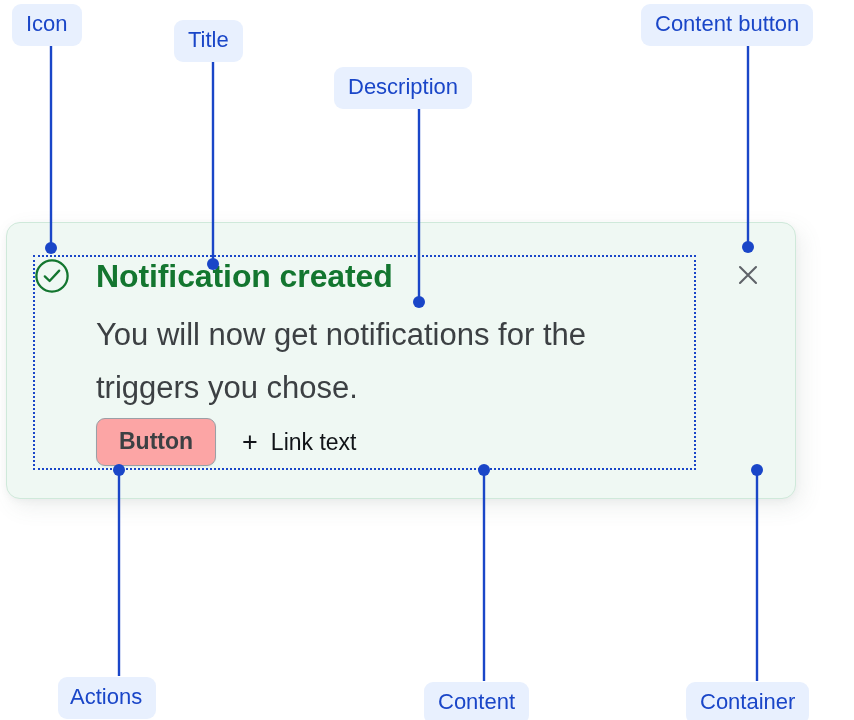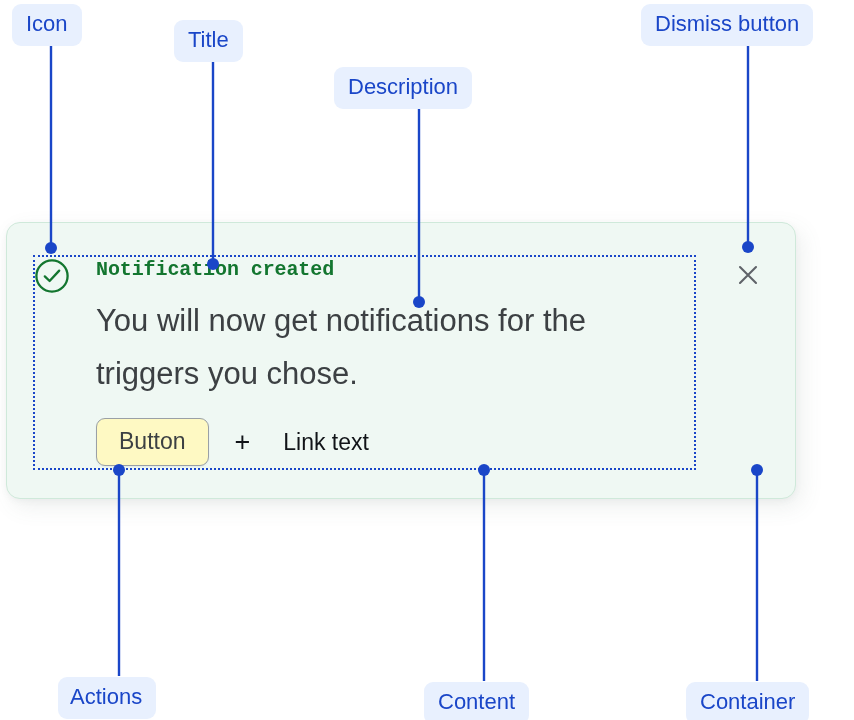--- a/index.html
+++ b/index.html
@@ -83,74 +83,73 @@
 
   .card-body {
     position: absolute;
     left: 96px;
     top: 258px;
     width: 600px;
     z-index: 20;
   }
   .card-title {
     color: #13762f;
-    font-size: 20px;
+    font-size: 32px;
     font-weight: bold;
     line-height: 1.18;
     margin: 0;
     letter-spacing: -0.1px;
-    font-family: Liberation Mono, monospace;
   }
   .card-desc {
     color: #3c4043;
     font-size: 31px;
     line-height: 1.73;
     margin: 12px 0 0 0;
     max-width: 600px;
   }
 
   .actions {
     position: absolute;
     left: 96px;
     top: 418px;
     display: flex;
     align-items: center;
     z-index: 20;
   }
   .btn {
-    background: #fef9c3;
+    background: #fca5a5;
     border: 1px solid #9aa0a6;
     border-radius: 9px;
     color: #3c4043;
     font-size: 23px;
     font-family: "Liberation Sans", sans-serif;
     padding: 9px 22px 11px 22px;
     line-height: 1.15;
     cursor: pointer;
     box-shadow: 0 1px 2px rgba(0,0,0,0.06);
+    font-weight: bold;
   }
   .link-wrap {
     display: flex;
     align-items: center;
     margin-left: 26px;
     cursor: pointer;
   }
   .plus-icon {
     color: #111418;
     font-size: 27px;
     line-height: 1;
     font-weight: 400;
     margin-right: 13px;
     display: inline-block;
   }
   .link-text {
     color: #111418;
     font-size: 23px;
     line-height: 1;
-    margin-left: 20px;
   }
 
   .dismiss {
     position: absolute;
     left: 731px;
     top: 258px;
     width: 34px;
     height: 34px;
     z-index: 20;
     cursor: pointer;
@@ -217,21 +216,21 @@
     <line x1="757" y1="472" x2="757" y2="681" stroke="#1a46c8" stroke-width="2.4"></line>
     <circle cx="757" cy="470" r="6" fill="#1a46c8"></circle>
   </svg>
 
   <div class="pill" style="left:12px; top:4px;">Icon</div>
 
   <div class="pill" style="left:174px; top:20px;border-radius:9px;">Title</div>
 
   <div class="pill" style="left:334px; top:59px;margin-top:8px;">Description</div>
 
-  <div class="pill" style="left:641px; top:4px;">Dismiss button</div>
+  <div class="pill" style="left:641px; top:4px;">Content button</div>
 
   <div class="pill" style="left:58px; top:677px;padding-left:12px;">Actions</div>
 
   <div class="pill" style="left:424px; top:682px;">Content</div>
 
   <div class="pill" style="left:686px; top:682px;">Container</div>
 
 </div>
 
 </body></html>

